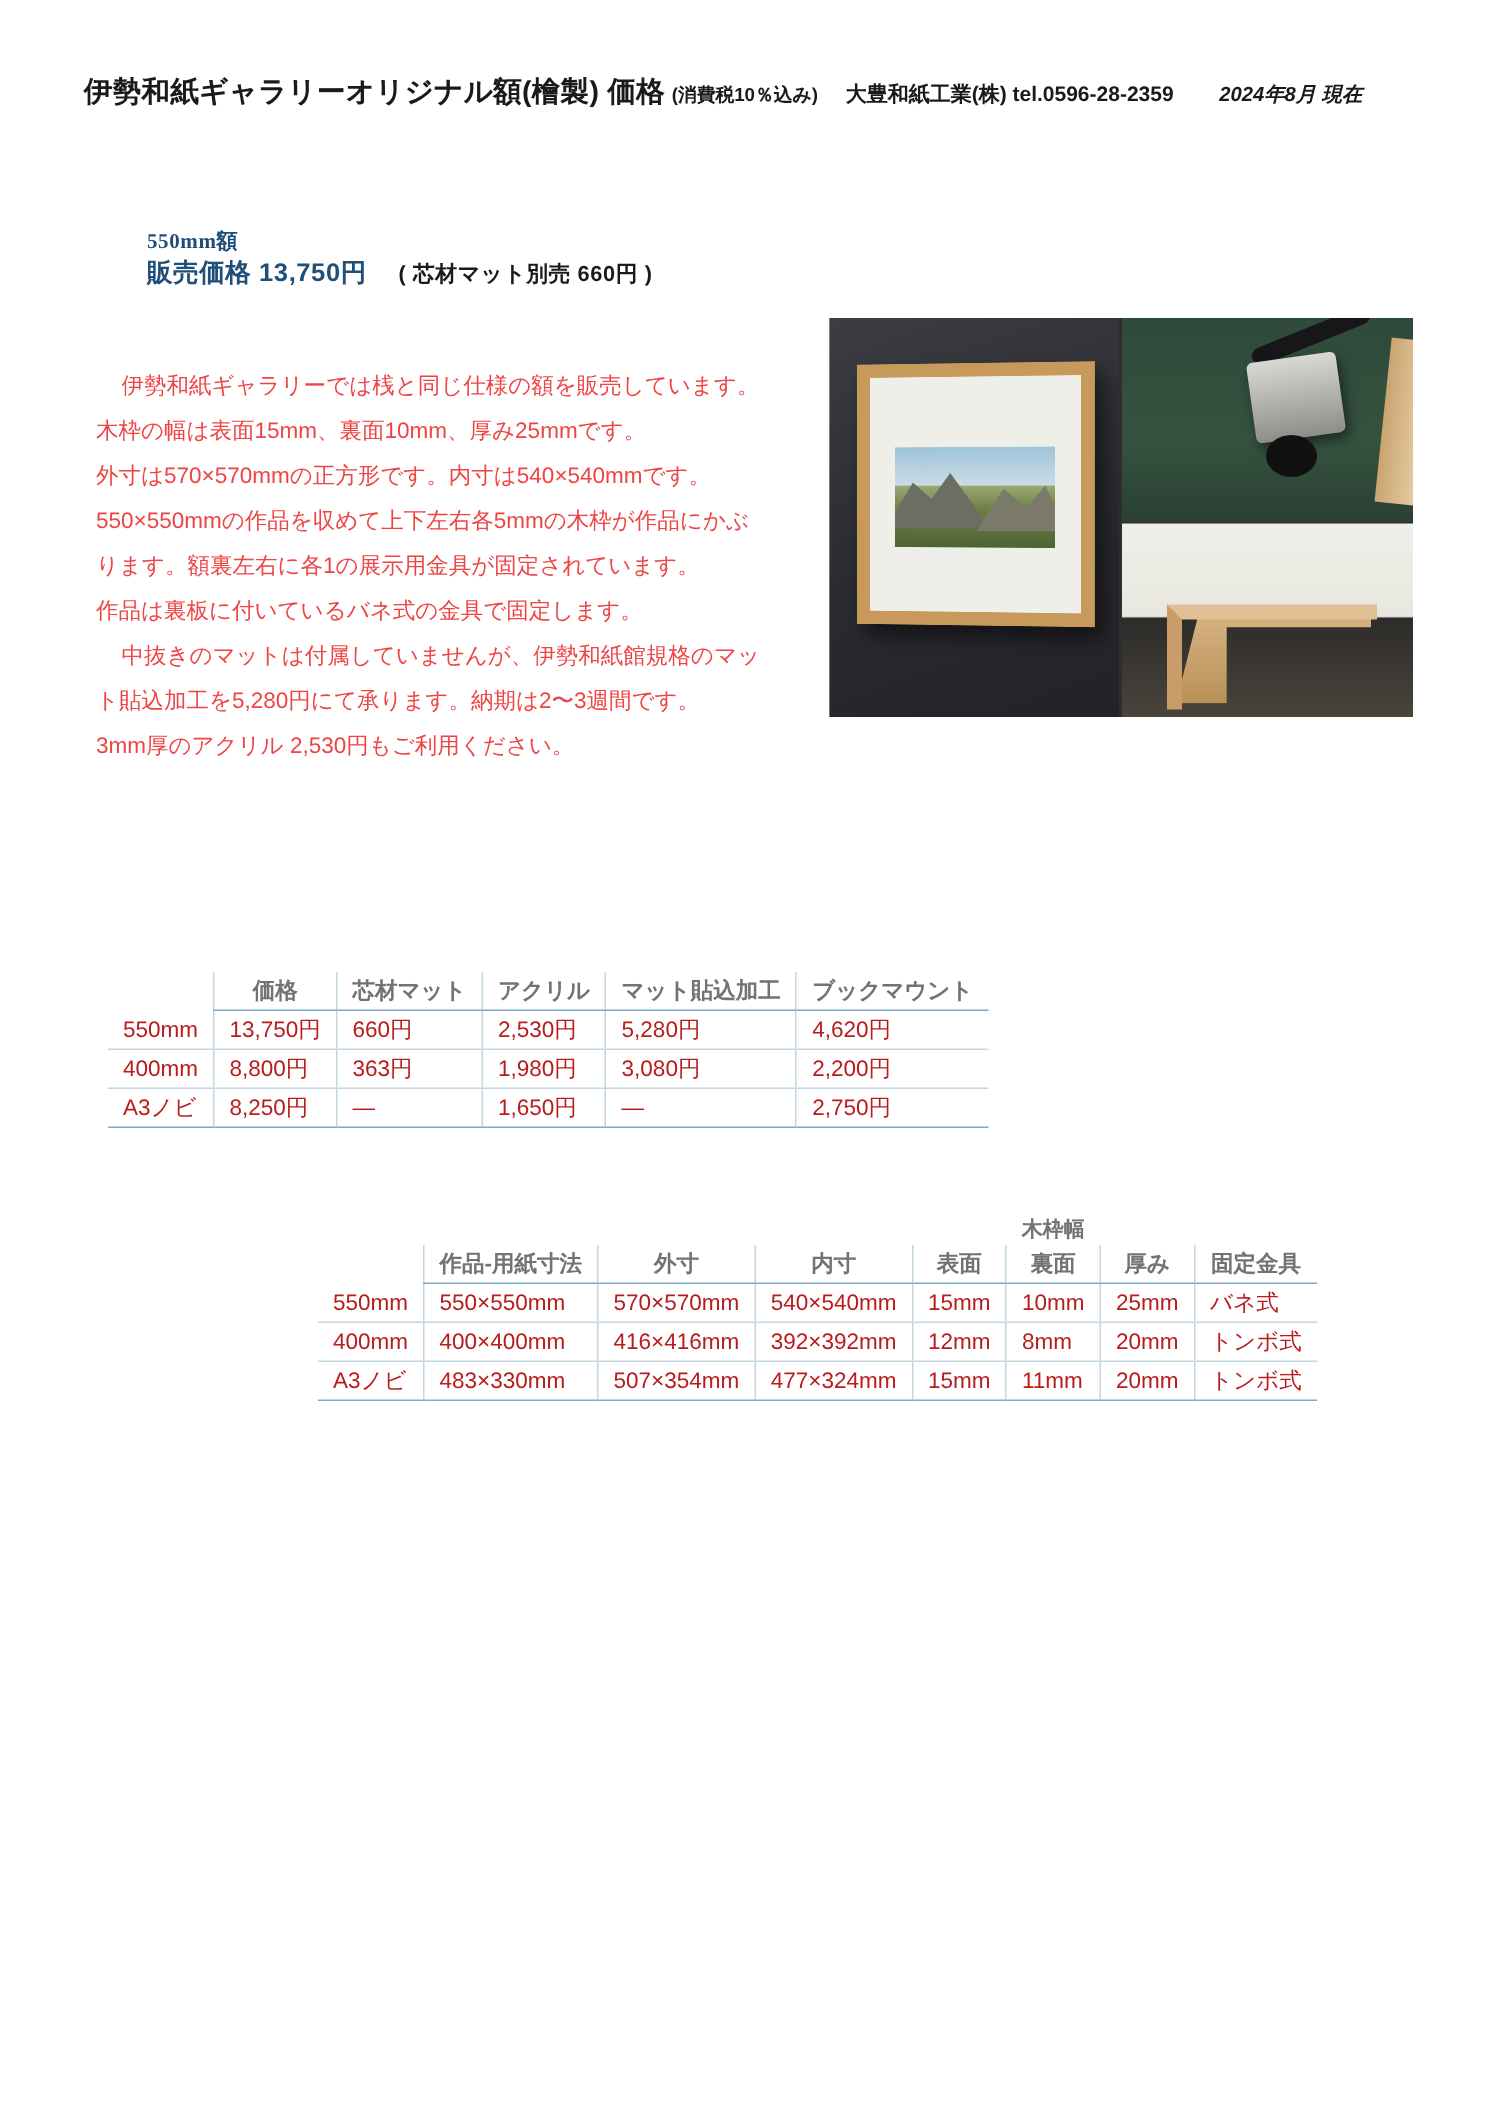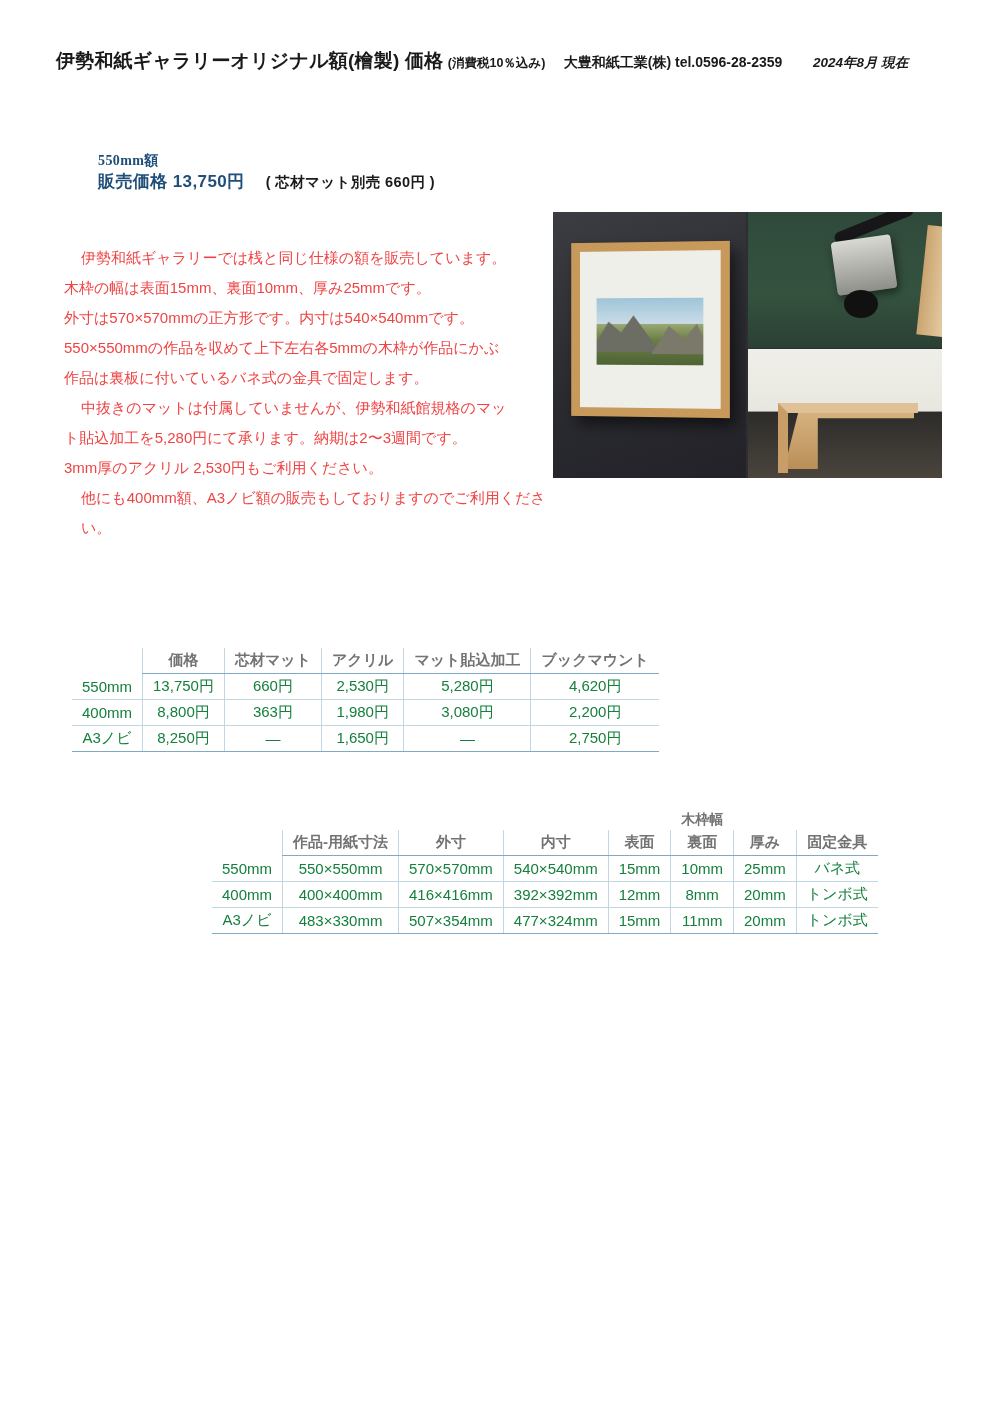--- a/index.html
+++ b/index.html
@@ -210,23 +210,23 @@
   }
   table th {
     font-weight: bold;
     padding: 3px 10px;
     text-align: center;
     color: #737373;
     white-space: nowrap;
   }
   table td {
     padding: 3px 10px;
-    text-align: center;
+    text-align: left;
     white-space: nowrap;
-    color: #15803d;
+    color: #b91c1c;
   }
   .t-price { left: 72px; top: 648px; }
   .t-price th { border-bottom: 1px solid #7fa9c4; }
   .t-price thead tr th:first-child { border-bottom: 1px solid #7fa9c4; }
   .t-price tbody td { border-bottom: 1px solid #c2d7e4; }
   .t-price tbody tr:last-child td { border-bottom: 1px solid #7fa9c4; }
   .t-price td + td, .t-price th + th { border-left: 1px solid #c2d7e4; }
   .t-price tbody tr td:first-child { border-left: none; }
 
   .t-spec { left: 212px; top: 808px; }
@@ -259,25 +259,25 @@
     <span>販売価格 13,750円</span>
     <span class="sub">( 芯材マット別売 660円 )</span>
   </div>
 </div>
 
 <div class="body-text">
   <p class="indent">伊勢和紙ギャラリーでは桟と同じ仕様の額を販売しています。</p>
   <p>木枠の幅は表面15mm、裏面10mm、厚み25mmです。</p>
   <p>外寸は570×570mmの正方形です。内寸は540×540mmです。</p>
   <p>550×550mmの作品を収めて上下左右各5mmの木枠が作品にかぶ</p>
+  <p>ります。額裏左右に各1の展示用金具が固定されています。</p>
   <p>作品は裏板に付いているバネ式の金具で固定します。</p>
   <p class="indent">中抜きのマットは付属していませんが、伊勢和紙館規格のマッ</p>
   <p>ト貼込加工を5,280円にて承ります。納期は2〜3週間です。</p>
   <p>3mm厚のアクリル 2,530円もご利用ください。</p>
-  <p class="indent">他にも400mm額、A3ノビ額の販売もしておりますのでご利用ください。</p>
 </div>
 
 <div class="photos">
   <div class="photo-left">
     <div class="frame-outer">
       <div class="frame-inner">
         <div class="frame-photo"></div>
       </div>
     </div>
   </div>

